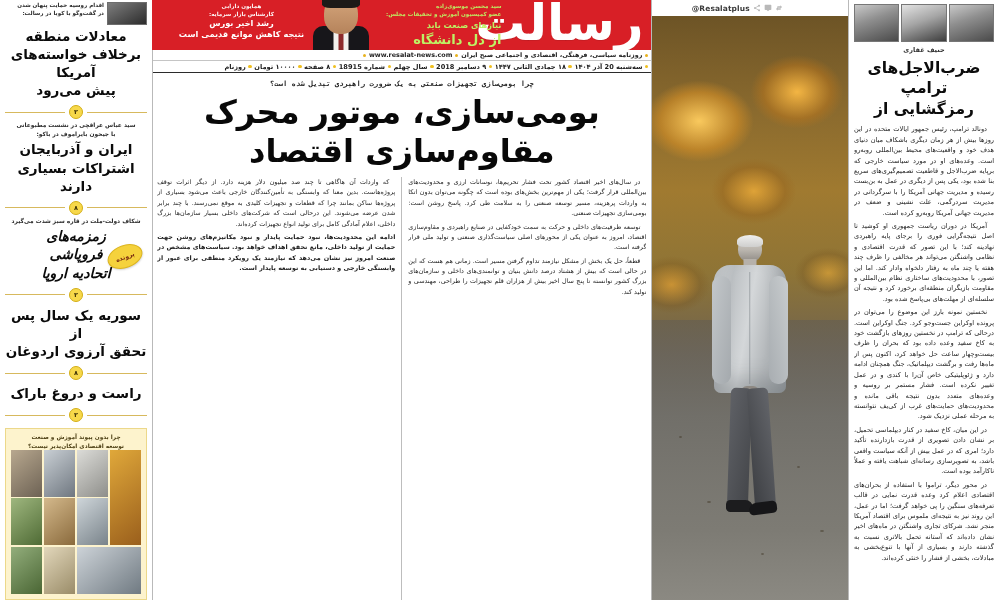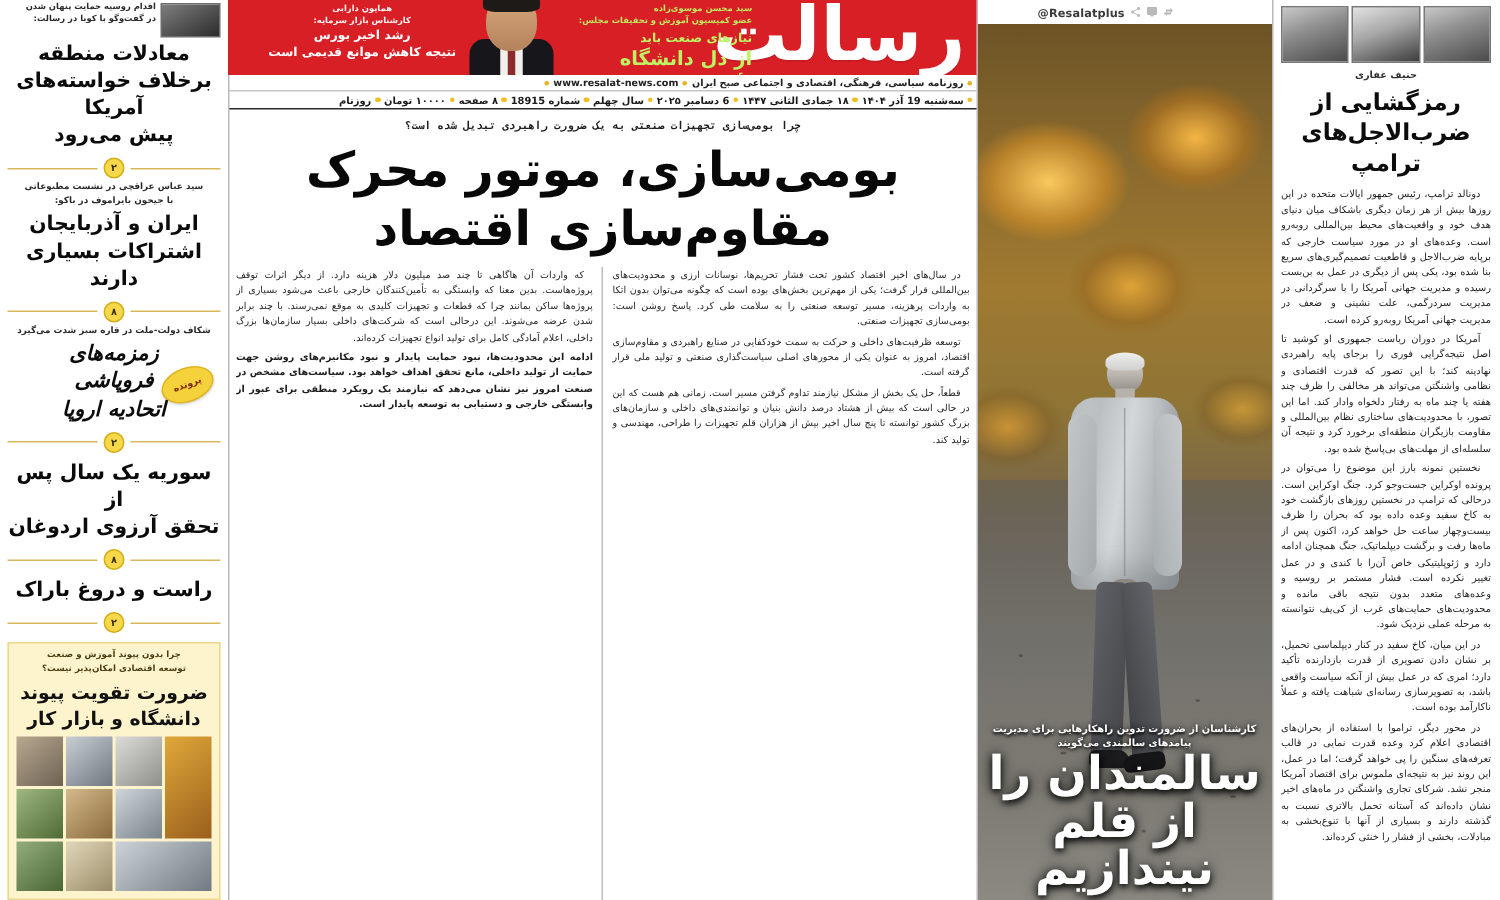--- a/index.html
+++ b/index.html
@@ -240,22 +240,22 @@
 <div class="page">
 
   <div class="col-left">
     <div class="ed-photos">
       <div class="ed-ph"></div>
       <div class="ed-ph b"></div>
       <div class="ed-ph"></div>
     </div>
     <div class="ed-author rtl">حنیف غفاری</div>
     <div class="ed-title">
+      <div>ضرب‌الاجل‌های ترامپ</div>
       <div>رمزگشایی از</div>
-      <div>ضرب‌الاجل‌های ترامپ</div>
     </div>
     <div class="ed-body">
       <p>دونالد ترامپ، رئیس جمهور ایالات متحده در این روزها بیش از هر زمان دیگری باشکاف میان دنیای هدف خود و واقعیت‌های محیط بین‌المللی روبه‌رو است. وعده‌های او در مورد سیاست خارجی که برپایه ضرب‌الاجل و قاطعیت تصمیم‌گیری‌های سریع بنا شده بود، یکی پس از دیگری در عمل به بن‌بست رسیده و مدیریت جهانی آمریکا را با سرگردانی در مدیریت سردرگمی، علت نشینی و ضعف در مدیریت جهانی آمریکا روبه‌رو کرده است.</p>
       <p>آمریکا در دوران ریاست جمهوری او کوشید تا اصل نتیجه‌گرایی فوری را برجای پایه راهبردی نهادینه کند؛ با این تصور که قدرت اقتصادی و نظامی واشنگتن می‌تواند هر مخالفی را ظرف چند هفته یا چند ماه به رفتار دلخواه وادار کند. اما این تصور، با محدودیت‌های ساختاری نظام بین‌المللی و مقاومت بازیگران منطقه‌ای برخورد کرد و نتیجه آن سلسله‌ای از مهلت‌های بی‌پاسخ شده بود.</p>
       <p>نخستین نمونه بارز این موضوع را می‌توان در پرونده اوکراین جست‌وجو کرد. جنگ اوکراین است. درحالی که ترامپ در نخستین روزهای بازگشت خود به کاخ سفید وعده داده بود که بحران را ظرف بیست‌وچهار ساعت حل خواهد کرد، اکنون پس از ماه‌ها رفت و برگشت دیپلماتیک، جنگ همچنان ادامه دارد و ژئوپلیتیکی خاص آن‌را با کندی و در عمل تغییر نکرده است. فشار مستمر بر روسیه و وعده‌های متعدد بدون نتیجه باقی مانده و محدودیت‌های حمایت‌های غرب از کی‌یف نتوانسته به مرحله عملی نزدیک شود.</p>
       <p>در این میان، کاخ سفید در کنار دیپلماسی تحمیل، بر نشان دادن تصویری از قدرت بازدارنده تأکید دارد؛ امری که در عمل بیش از آنکه سیاست واقعی باشد، به تصویرسازی رسانه‌ای شباهت یافته و عملاً ناکارآمد بوده است.</p>
       <p>در محور دیگر، تراموا با استفاده از بحران‌های اقتصادی اعلام کرد وعده قدرت نمایی در قالب تعرفه‌های سنگین را پی خواهد گرفت؛ اما در عمل، این روند نیز به نتیجه‌ای ملموس برای اقتصاد آمریکا منجر نشد. شرکای تجاری واشنگتن در ماه‌های اخیر نشان داده‌اند که آستانه تحمل بالاتری نسبت به گذشته دارند و بسیاری از آنها با تنوع‌بخشی به مبادلات، بخشی از فشار را خنثی کرده‌اند.</p>
     </div>
   </div>
 
@@ -289,27 +289,20 @@
         <div class="m-coat"></div>
         <div class="m-seam"></div>
         <div class="m-armL"></div>
         <div class="m-armR"></div>
         <div class="m-hand"></div>
         <div class="m-pantL"></div>
         <div class="m-pantR"></div>
         <div class="m-shoeL"></div>
         <div class="m-shoeR"></div>
       </div>
-      <div class="cap-wrap">
-        <div class="cap-kicker">کارشناسان از ضرورت تدوین راهکارهایی برای مدیریت پیامدهای سالمندی می‌گویند</div>
-        <div class="cap-title">
-          <div>سالمندان را</div>
-          <div>از قلم نیندازیم</div>
-        </div>
-      </div>
     </div>
   </div>
 
   <div class="vsep"></div>
 
   <div class="col-main">
 
     <div class="masthead">
       <div class="mh-logo">رسالت</div>
 
@@ -347,25 +340,25 @@
     <div class="info-strip">
       <span class="dot"></span>
       <span class="t">روزنامه سیاسی، فرهنگی، اقتصادی و اجتماعی صبح ایران</span>
       <span class="dot"></span>
       <span class="t">www.resalat-news.com</span>
       <span class="dot"></span>
     </div>
 
     <div class="date-strip">
       <span class="dot"></span>
-      <span>سه‌شنبه 19 آذر ۱۴۰۴</span>
+      <span>سه‌شنبه 20 آذر ۱۴۰۴</span>
       <span class="dot"></span>
       <span>۱۸ جمادی الثانی ۱۴۴۷</span>
       <span class="dot"></span>
-      <span>6 دسامبر ۲۰۲۵</span>
+      <span>۹ دسامبر 2018</span>
       <span class="dot"></span>
       <span>سال چهلم</span>
       <span class="dot"></span>
       <span>شماره 18915</span>
       <span class="dot"></span>
       <span>۸ صفحه</span>
       <span class="dot"></span>
       <span>۱۰۰۰۰ تومان</span>
       <span class="dot"></span>
       <span>روزنام</span>
@@ -433,24 +426,20 @@
 
     <div>
       <div class="sd-title">راست و دروغ باراک</div>
     </div>
     <div class="pg">
       <b>۲</b>
     </div>
 
     <div class="promo">
       <div class="promo-kick">چرا بدون پیوند آموزش و صنعت<br>توسعه اقتصادی امکان‌پذیر نیست؟</div>
-      <div class="promo-title">
-        <div>ضرورت تقویت پیوند</div>
-        <div>دانشگاه و بازار کار</div>
-      </div>
       <div class="promo-collage">
         <div class="pc pc1"></div>
         <div class="pc pc2"></div>
         <div class="pc pc3"></div>
         <div class="pc pc4"></div>
         <div class="pc pc5"></div>
         <div class="pc pc6"></div>
         <div class="pc pc7"></div>
         <div class="pc pc8"></div>
         <div class="pc pc9"></div>

